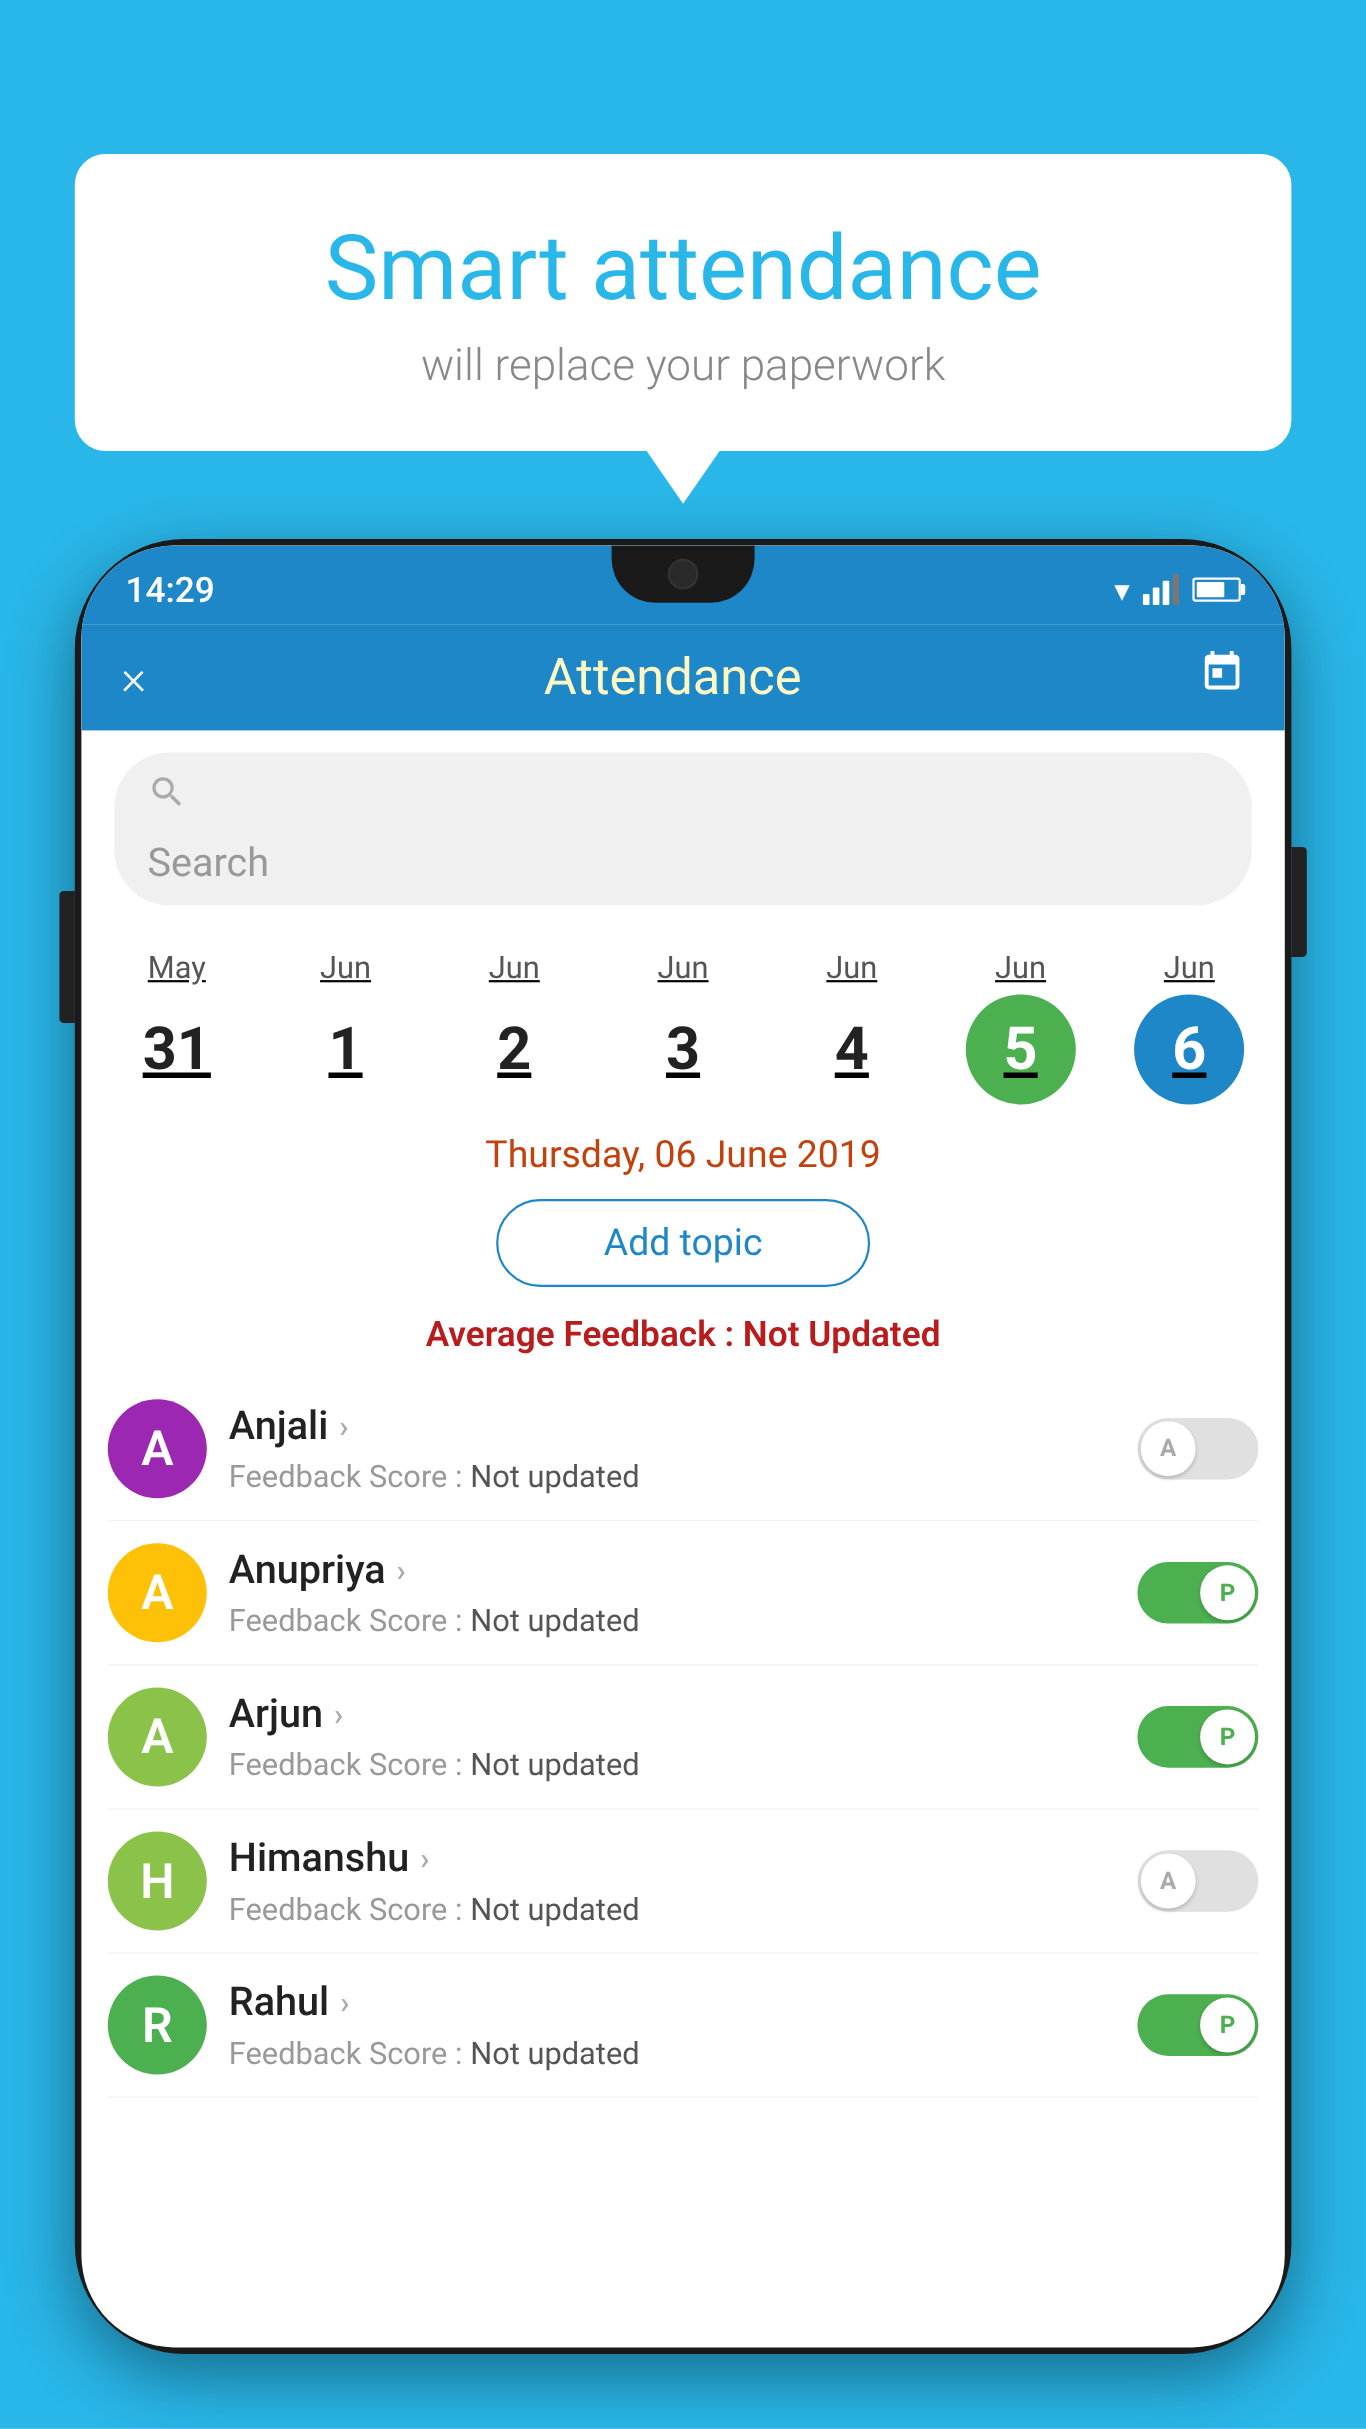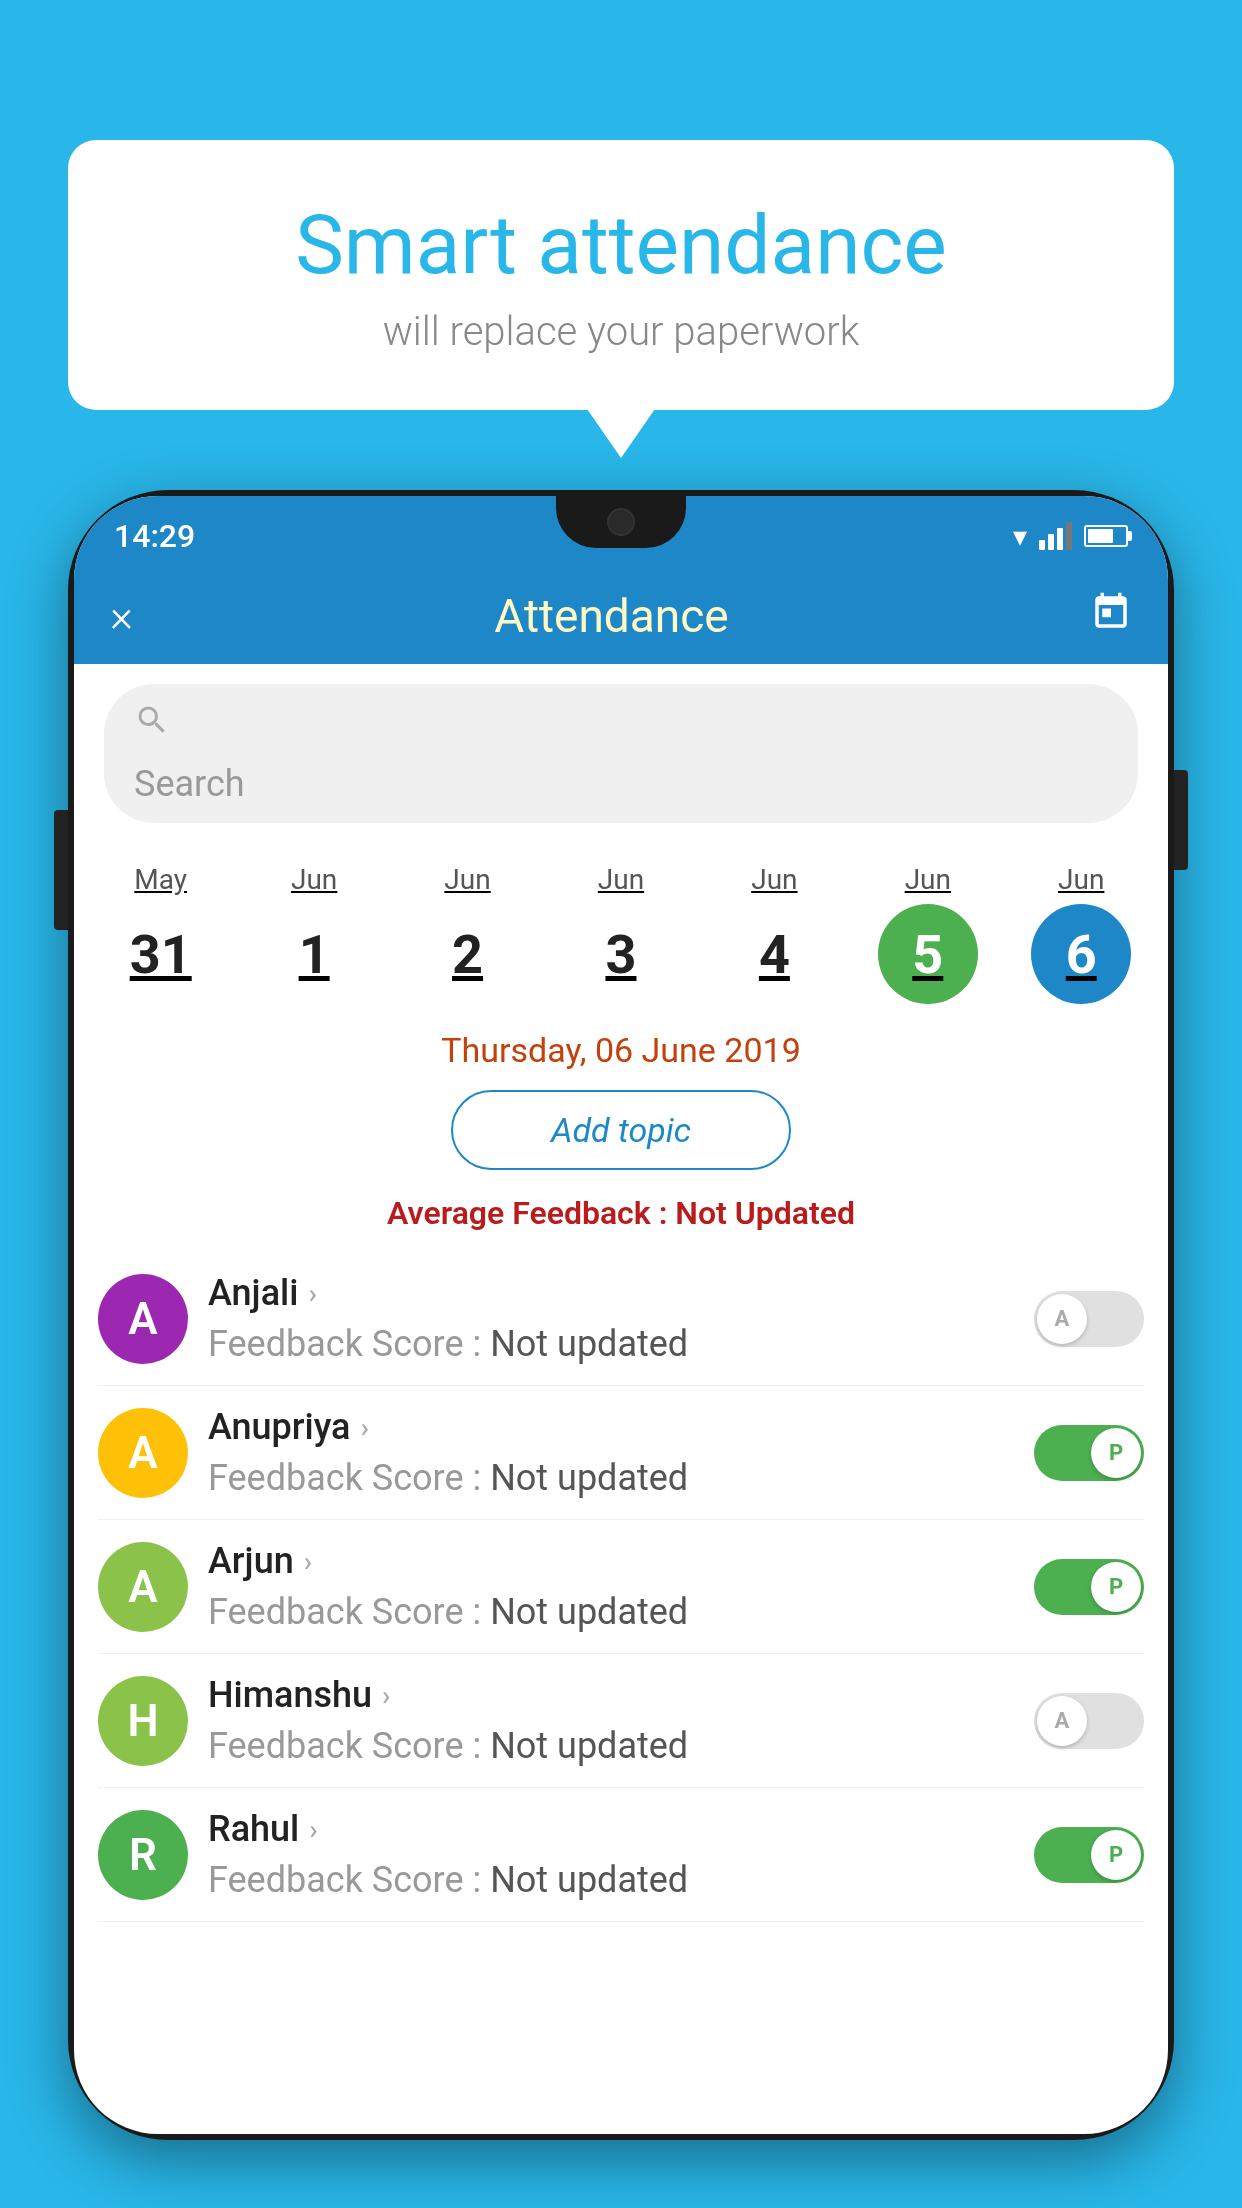--- a/index.html
+++ b/index.html
@@ -305,21 +305,20 @@
       margin: 0 auto 24px;
       width: 340px;
       padding: 18px 30px;
       border: 2.5px solid #1e87c8;
       border-radius: 50px;
       background: white;
       color: #1e87c8;
       font-size: 34px;
       text-align: center;
       cursor: pointer;
-      font-style: italic;
     }
 
     
     .avg-feedback {
       text-align: center;
       font-size: 32px;
       color: #777;
       padding-bottom: 20px;
     }
 
@@ -366,21 +365,21 @@
       font-weight: 500;
       color: #222;
     }
 
     .chevron {
       font-size: 28px;
       color: #aaa;
     }
 
     .student-feedback {
-      font-size: 36px;
+      font-size: 28px;
       color: #999;
       margin-top: 9px;
     }
 
     .student-feedback span {
       color: #555;
     }
 
     
     .attendance-toggle {

